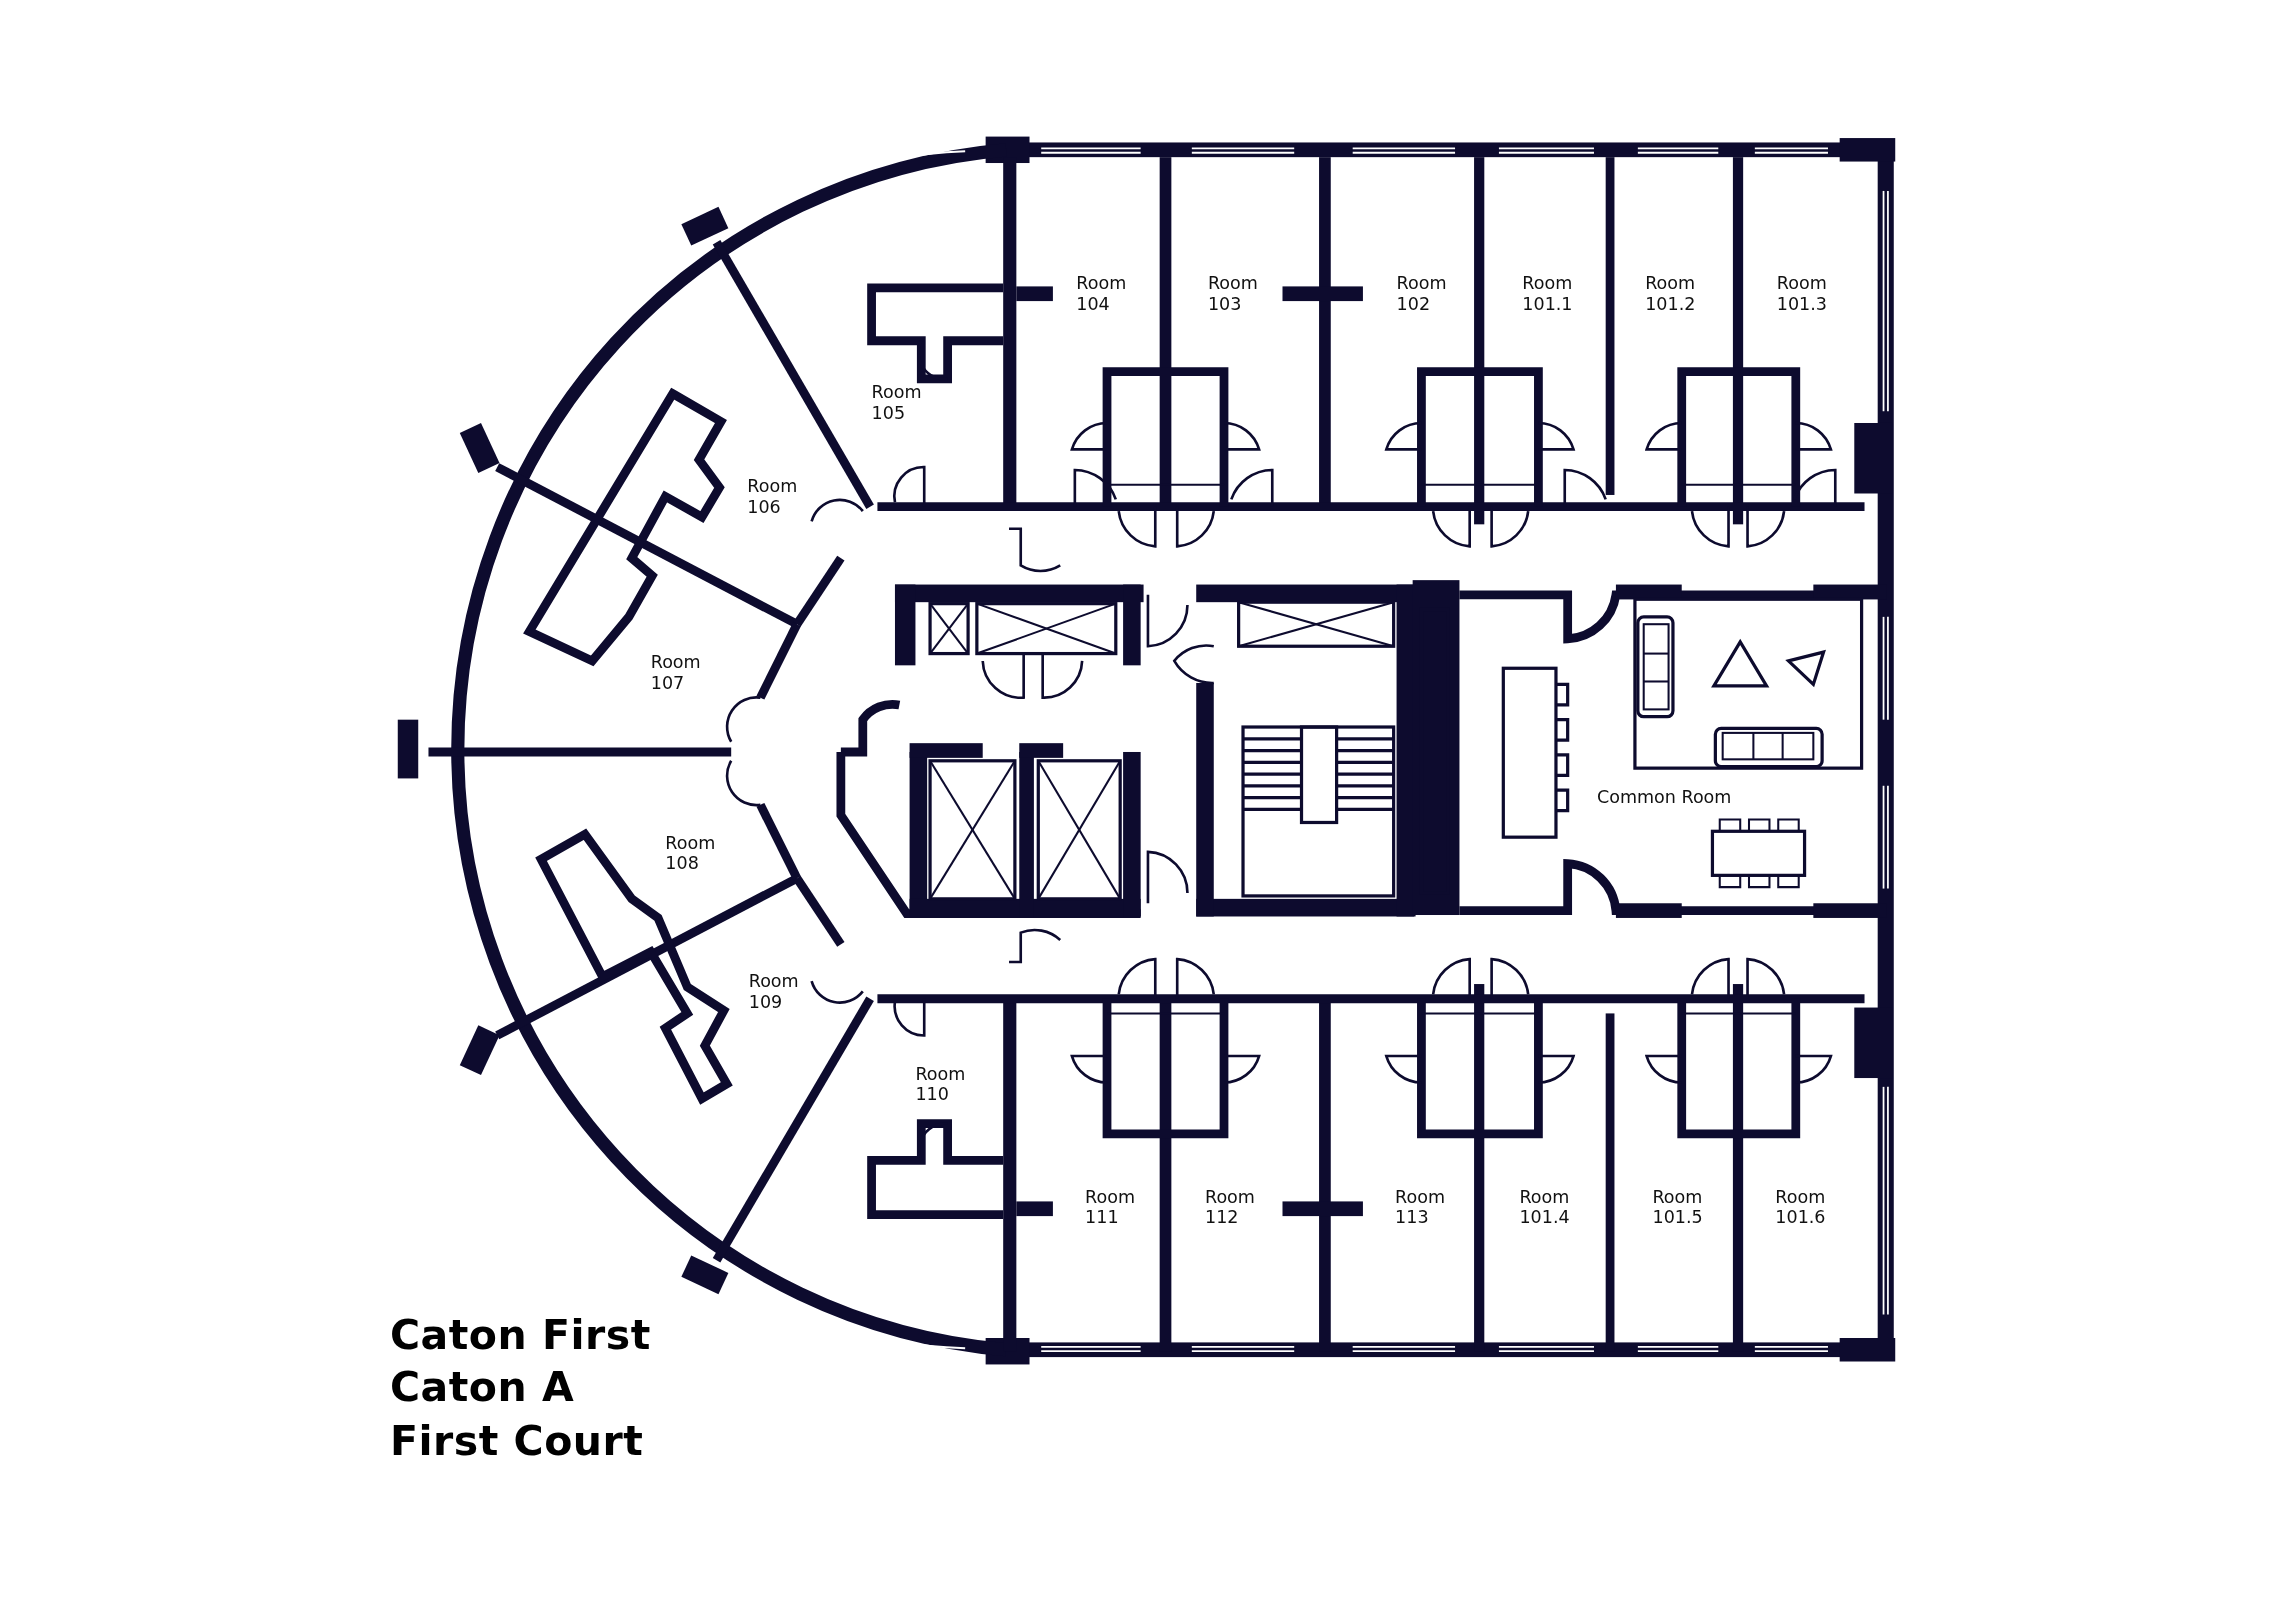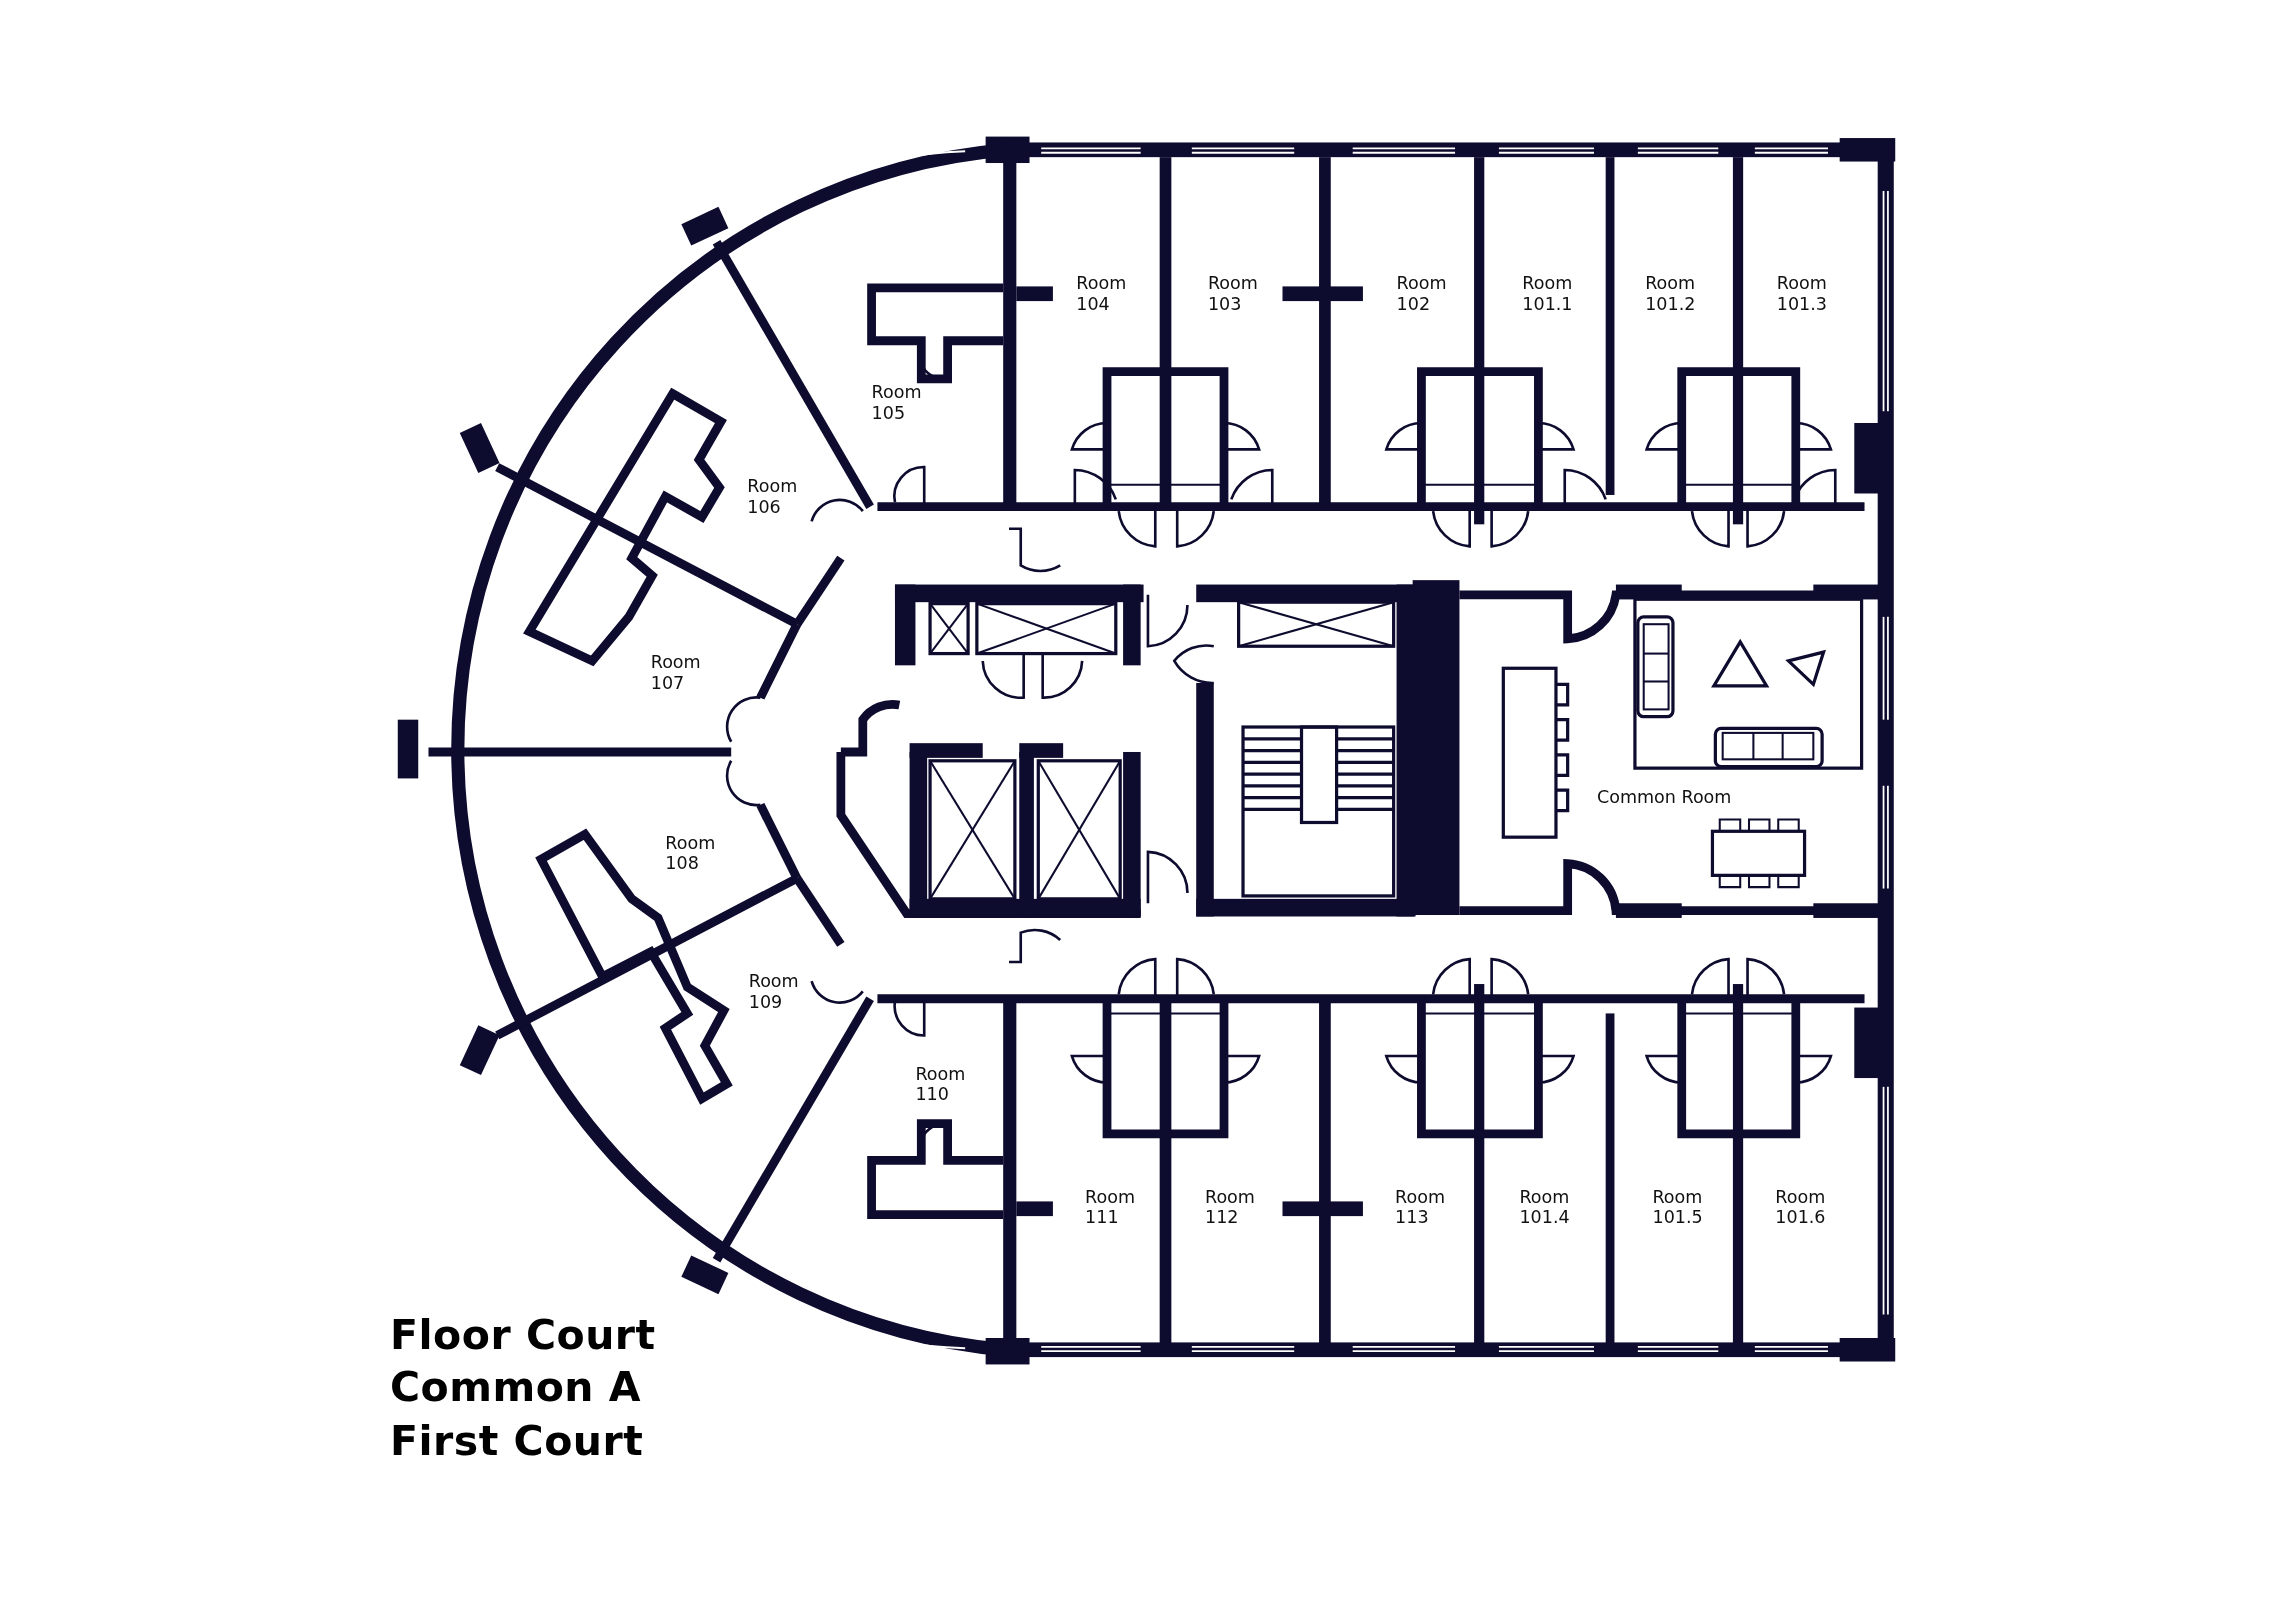--- a/index.html
+++ b/index.html
@@ -315,16 +315,16 @@
     <text class="room-label" x="511" y="335"><tspan>Room</tspan><tspan x="511" dy="14">106</tspan></text>
     <text class="room-label" x="445" y="455"><tspan>Room</tspan><tspan x="445" dy="14">107</tspan></text>
     <text class="room-label" x="455" y="578"><tspan>Room</tspan><tspan x="455" dy="14">108</tspan></text>
     <text class="room-label" x="512" y="672"><tspan>Room</tspan><tspan x="512" dy="14">109</tspan></text>
     <text class="room-label" x="626" y="735"><tspan>Room</tspan><tspan x="626" dy="14">110</tspan></text>
 
     <text class="room-label" x="1092" y="547">Common Room</text>
   </g>
 </svg>
 
-<div class="title" style="top:1315px;">Floor Court</div>
-<div class="title" style="top:1367px;">Common A</div>
+<div class="title" style="top:1315px;">Caton First</div>
+<div class="title" style="top:1367px;">Caton A</div>
 <div class="title" style="top:1421px;">First Court</div>
 
 
 </body></html>

